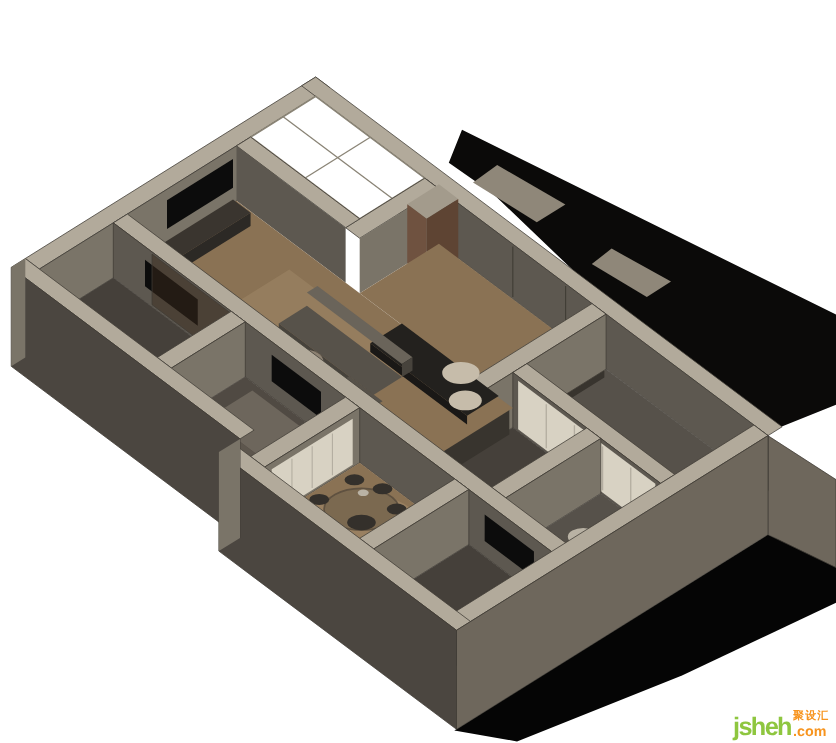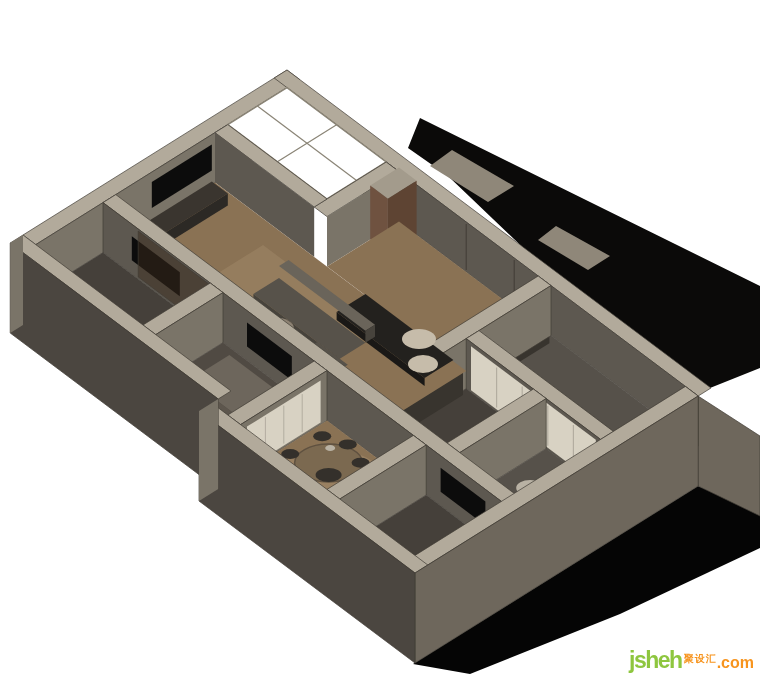--- a/index.html
+++ b/index.html
@@ -1,23 +1,23 @@
 <!DOCTYPE html>
 <html><head>
 <meta charset="utf-8">
 <style>
   html,body{margin:0;padding:0;}
   body{width:760px;height:675px;position:relative;overflow:hidden;background:#ffffff;
        font-family:"Liberation Sans",sans-serif;}
   #scene{position:absolute;top:0;left:0;display:block;}
   .wm{position:absolute;right:6px;bottom:4px;display:flex;align-items:flex-end;user-select:none;}
   .wm-brand{font-weight:900;font-size:23px;line-height:0.85;letter-spacing:-1.5px;position:relative;}
-  .wm-right{display:flex;flex-direction:row;align-items:flex-start;margin-left:2px;}
+  .wm-right{display:flex;flex-direction:column;align-items:flex-start;margin-left:2px;}
   .wm-cjk{font-size:10px;font-weight:700;letter-spacing:1px;line-height:1;}
-  .wm-tld{font-size:16px;font-weight:800;line-height:1;margin-top:1px;}
+  .wm-tld{font-size:13px;font-weight:800;line-height:1;margin-top:1px;}
 </style>
 </head>
 <body>
 
 <svg id="scene" width="760" height="675" viewBox="0 0 760 675">
     <polygon points="420.0,118.0 760.0,286.0 760.0,368.0 700.0,392.0 560.0,283.0 448.0,176.0 408.0,148.0" fill="#0b0a09"></polygon>
     <polygon points="452.0,150.0 514.0,186.0 488.0,202.0 430.0,166.0" fill="#8f8779"></polygon>
     <polygon points="556.0,226.0 610.0,256.0 588.0,270.0 538.0,240.0" fill="#8f8779"></polygon>
     <polygon points="413.0,664.0 698.0,486.0 760.0,512.0 760.0,548.0 620.0,614.0 470.0,674.0" fill="#050505"></polygon>
     <polygon points="698.0,396.0 760.0,436.0 760.0,516.0 698.0,486.0" fill="#6e675c" stroke="#403c35" stroke-width="0.7"></polygon>

